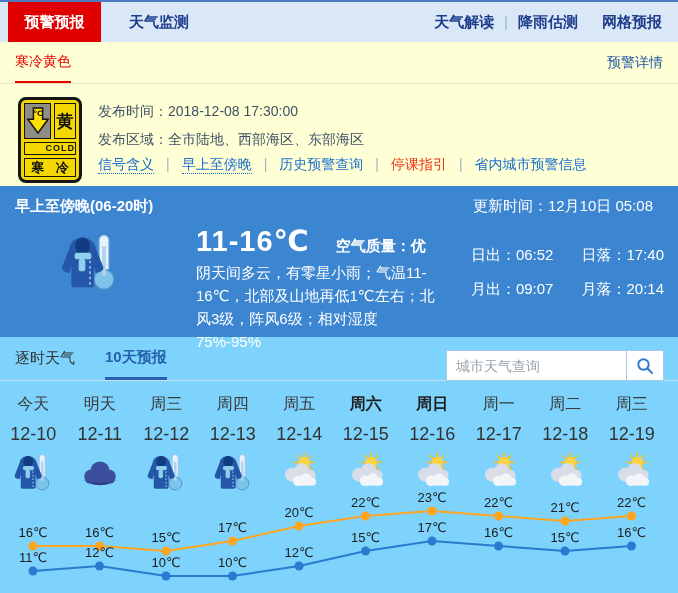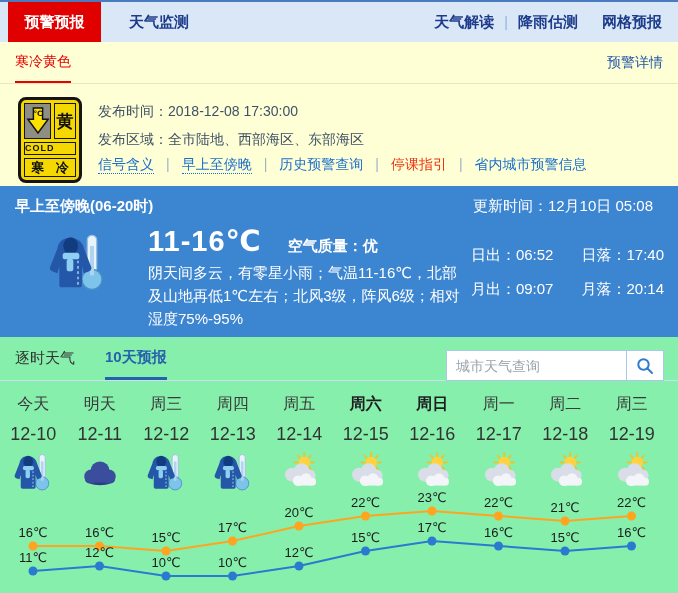--- a/index.html
+++ b/index.html
@@ -1,17 +1,17 @@
 <!DOCTYPE html>
 <html><head>
 <meta charset="utf-8">
 <style>
   * { margin:0; padding:0; box-sizing:border-box; }
   body { font-family:"Liberation Sans","DejaVu Sans",sans-serif; background:#fff; }
-  .page { position:relative; width:678px; height:593px; background:#86efac; overflow:hidden; }
+  .page { position:relative; width:678px; height:593px; background:#7dd3fc; overflow:hidden; }
 
   
   .nav { height:42px; background:#d9e7f6; border-top:2px solid #4b7bbf; display:flex; align-items:stretch; }
   .nav-tab-active { margin-left:8px; width:93px; background:#e00000; color:#fff; font-weight:bold; font-size:15px; display:flex; align-items:center; justify-content:center; cursor:pointer; }
   .nav-tab { color:#1e3c8c; font-weight:bold; font-size:15px; display:flex; align-items:center; padding:0 28px; cursor:pointer; }
   .nav-right { margin-left:auto; display:flex; align-items:center; padding-right:16px; }
   .nav-link { color:#1e3c8c; font-weight:bold; font-size:15px; cursor:pointer; text-decoration:none; }
   .nav-sep { color:#8fb4d9; margin:0 10px; font-size:14px; }
   .nav-gap { width:24px; }
 
@@ -19,36 +19,36 @@
   .alert-panel { height:144px; background:#ffffd6; }
   .alert-header { height:42px; border-bottom:1px solid #e9e5bf; display:flex; align-items:stretch; padding:0 15px; }
   .alert-title { color:#e60000; font-size:14px; display:flex; align-items:center; border-bottom:2px solid #e60000; cursor:pointer; }
   .alert-detail { margin-left:auto; color:#2458a8; font-size:14px; display:flex; align-items:center; cursor:pointer; }
   .alert-body { display:flex; padding:13px 14px 0 18px; }
   .warn-icon { width:64px; background:#f5d800; border:3px solid #141414; border-radius:8px; padding:3px; flex-shrink:0; }
   .wi-row1 { display:flex; gap:3px; }
   .wi-arrow { flex:1.25; background:#8e8e84; border:1px solid #141414; height:36px; display:flex; align-items:center; justify-content:center; }
   .wi-arrow svg { width:24px; height:30px; }
   .wi-yellow { flex:1; border:1px solid #141414; display:flex; align-items:center; justify-content:center; font-weight:bold; font-size:17px; color:#111; }
-  .wi-cold { margin-top:3px; border:1px solid #141414; font-size:9px; font-weight:bold; text-align:left; line-height:11px; color:#111; letter-spacing:1px; }
+  .wi-cold { margin-top:3px; border:1px solid #141414; font-size:9px; font-weight:bold; text-align:right; line-height:11px; color:#111; letter-spacing:1px; }
   .wi-name { margin-top:3px; border:1px solid #141414; font-size:13px; font-weight:bold; text-align:center; line-height:17px; color:#111; letter-spacing:4px; text-indent:4px; }
   .alert-info { margin-left:16px; font-size:14px; color:#3f5166; }
   .alert-row { line-height:28px; white-space:nowrap; }
   .alert-links { margin-top:3px; font-size:14px; white-space:nowrap; }
   .al-link { color:#1a6fce; cursor:pointer; text-decoration:none; }
   .al-dotted { border-bottom:1px dotted #1a6fce; padding-bottom:1px; }
   .al-red { color:#ee3311; cursor:pointer; text-decoration:none; }
   .al-sep { color:#9bb3c6; margin:0 12px; }
 
   
   .blue-panel { height:151px; background:#3c85d0; color:#fff; }
   .blue-header { display:flex; padding:11px 25px 0 15px; font-size:15px; }
   .bh-period { font-weight:bold; }
   .bh-update { margin-left:auto; }
-  .blue-content { display:flex; padding:6px 12px 0 46px; }
+  .blue-content { display:flex; padding:6px 12px 0 58px;gap:36px; }
   .big-icon { width:64px; height:78px; margin-top:8px; flex-shrink:0; }
   .current-main { margin-left:38px; width:352px; }
   .temp-line { display:flex; align-items:baseline; margin-top:2px; }
   .temp-range { font-size:29px; font-weight:bold; letter-spacing:1px; }
   .air { margin-left:26px; font-size:15px; font-weight:bold; }
   .desc { margin-top:3px; font-size:15px; line-height:23px; }
   .sun-moon { margin-left:auto; margin-top:24px; display:grid; grid-template-columns:auto auto; gap:15px 28px; font-size:15px; align-content:start; white-space:nowrap; padding-right:2px; }
 
   
   .tabs-row { height:44px; position:relative; border-bottom:1px solid #cbdff2; display:flex; align-items:stretch; padding:0 15px; }

